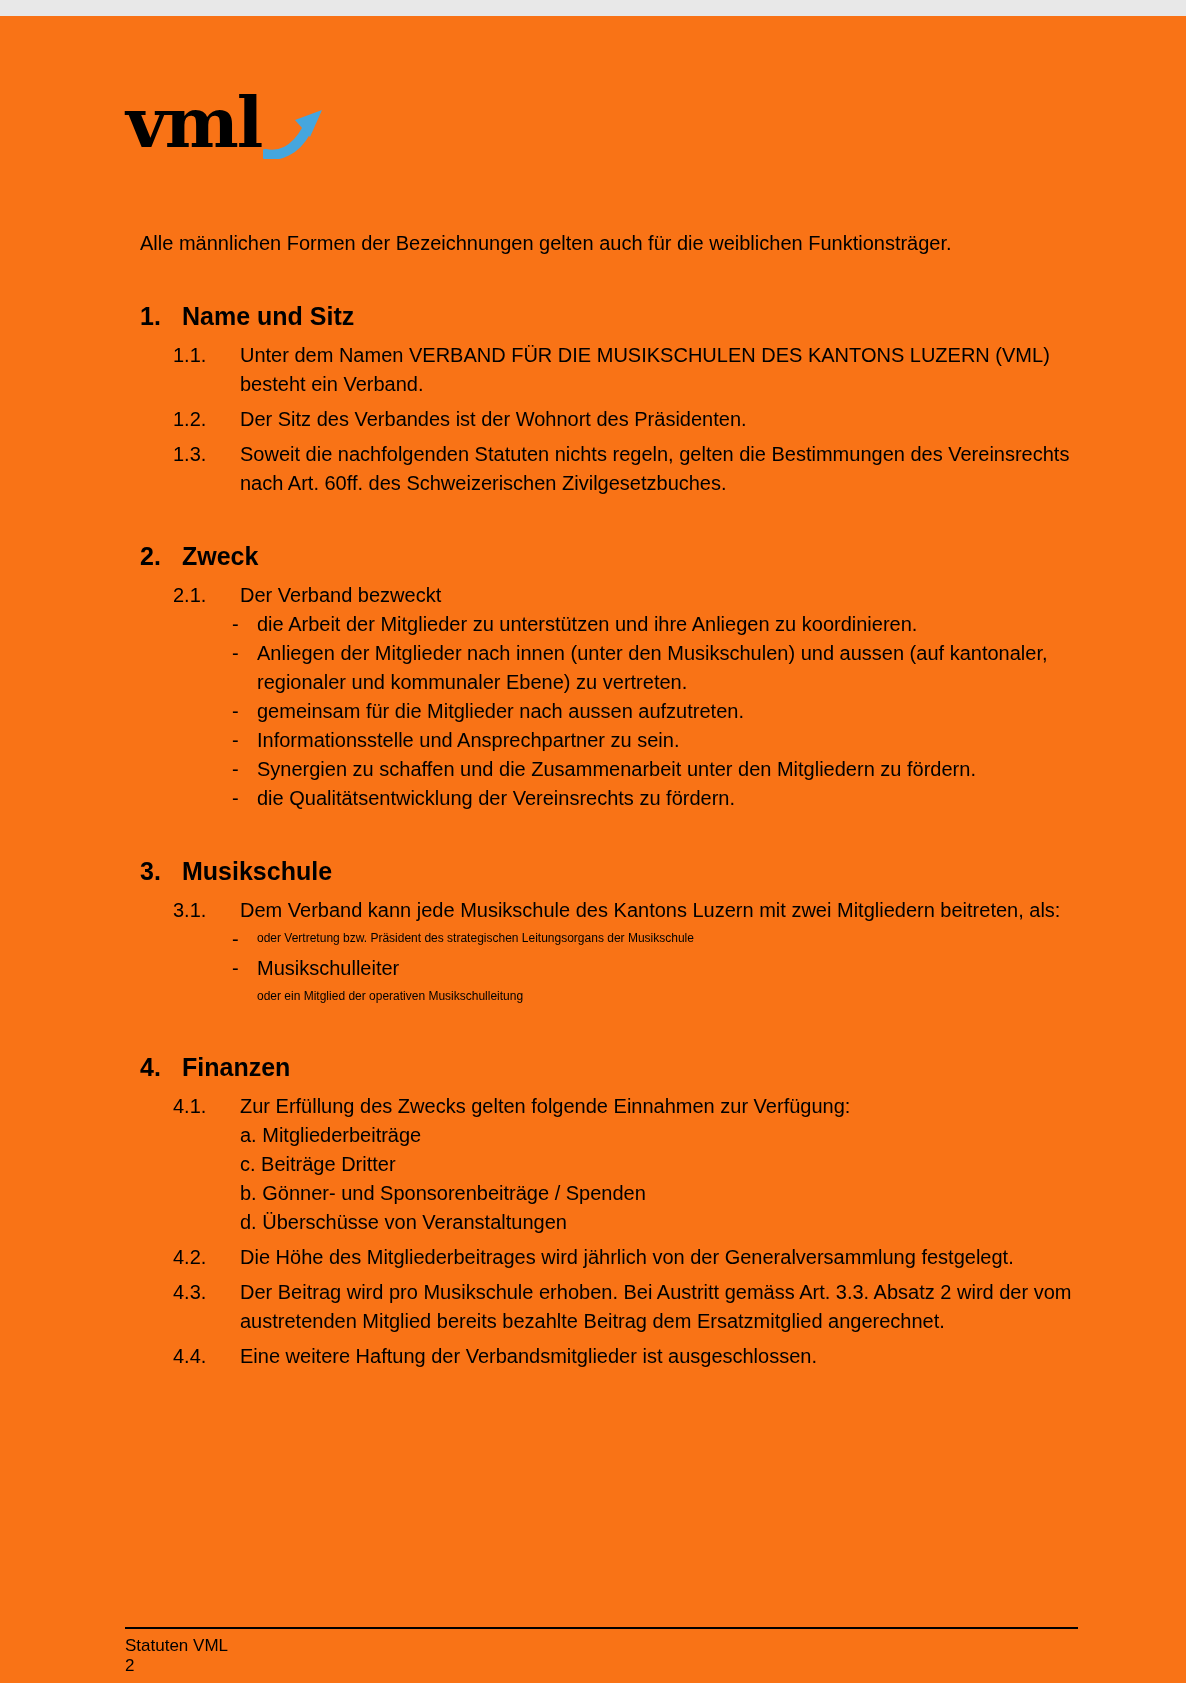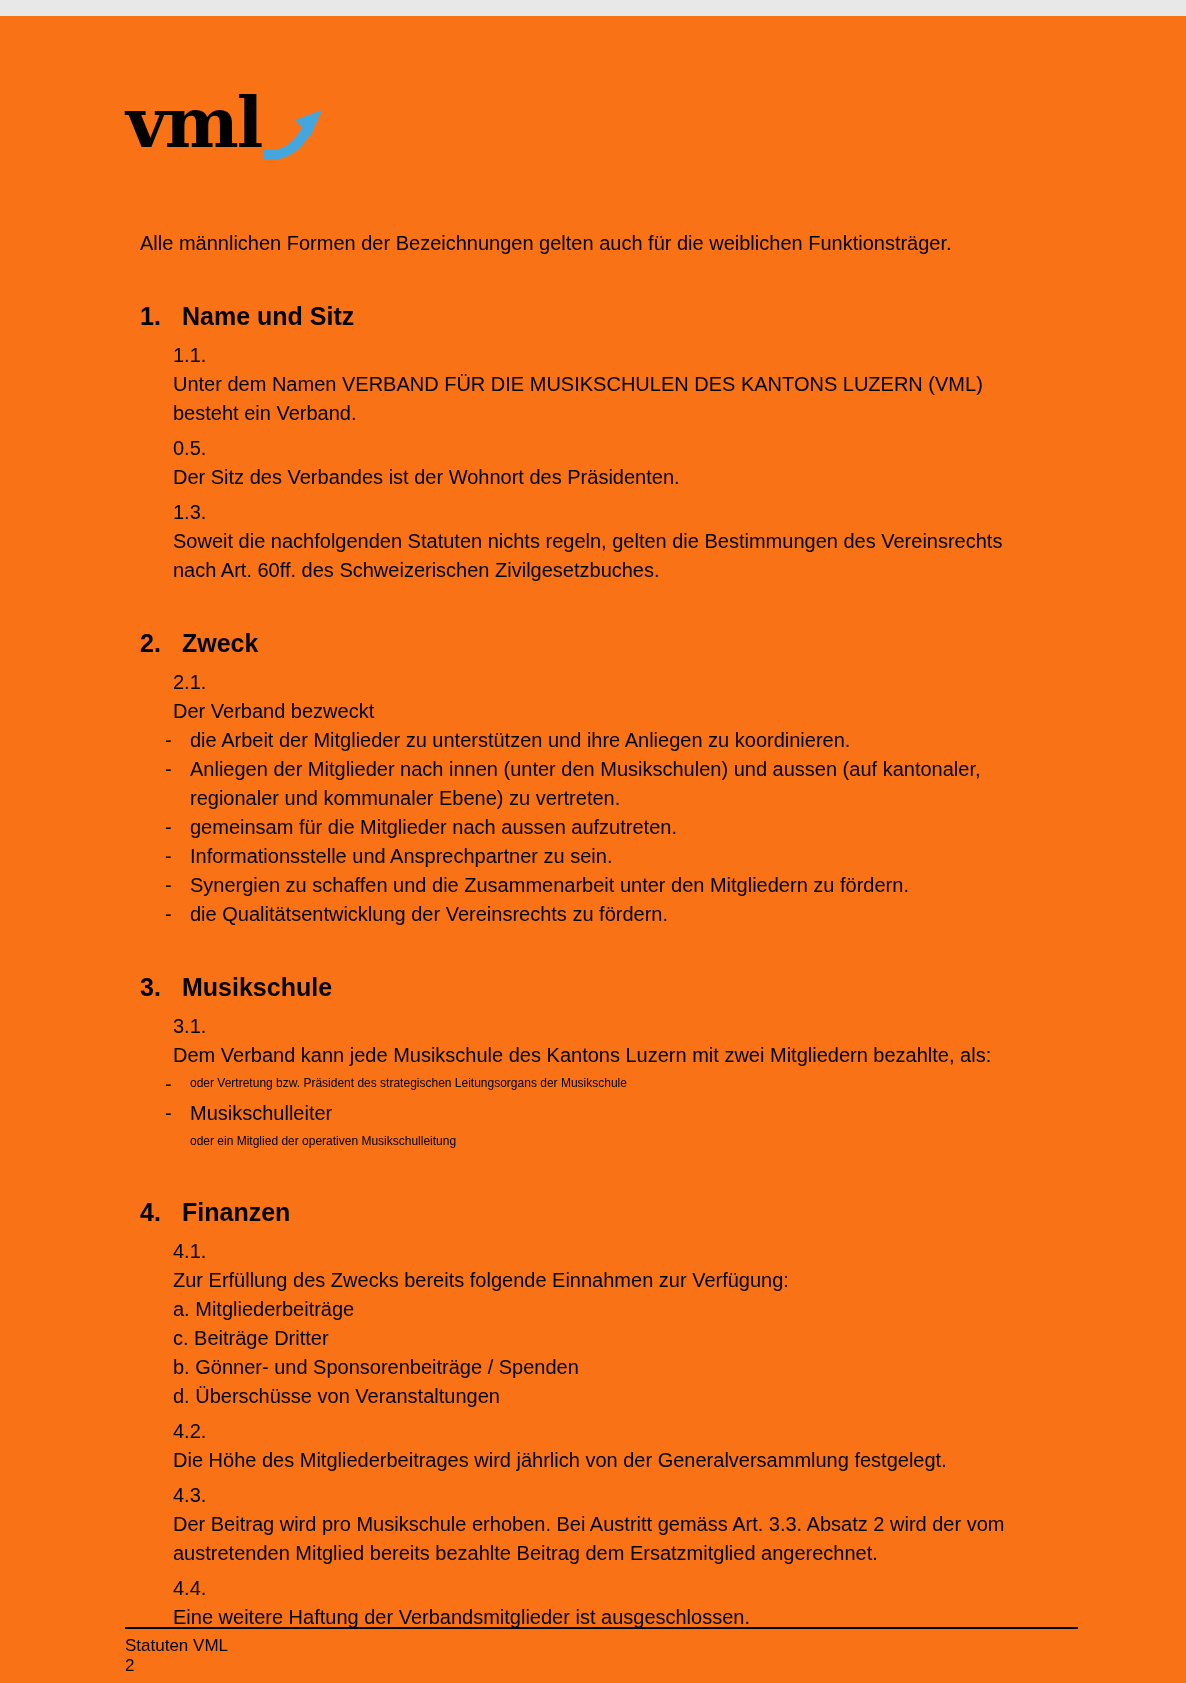--- a/index.html
+++ b/index.html
@@ -35,21 +35,21 @@
   
   .intro {
     margin: 76px 0 0 0;
     font-size: 20px;
     line-height: 29px;
   }
   .section { margin-top: 42px; }
   .sec-head { display: flex; font-weight: bold; font-size: 25px; line-height: 33px; margin-bottom: 8px;}
   .sec-num { width: 42px; flex-shrink: 0; }
   .sec-title { }
-  .item { display: flex; padding-left: 33px; margin-top: 6px; font-size: 20px; line-height: 29px; flex-direction: column; }
+  .item { display: flex; padding-left: 33px; margin-top: 6px; font-size: 20px; line-height: 29px; }
   .item-num { width: 67px; flex-shrink: 0; }
   .item-body { flex: 1; min-width: 0; max-width: 850px; }
   .bullet-row { display: flex; margin-left: -8px; }
   .bullet-dash { width: 25px; flex-shrink: 0; }
   .bullet-body { flex: 1; min-width: 0; }
   .bullet-note { font-size: 12px; line-height: 26px; }
   .sub-line { }
   
   .footer {
     position: absolute;
@@ -87,21 +87,21 @@
           <span class="sec-num">1.</span>
           <span class="sec-title">Name und Sitz</span>
         </div>
         <div class="item">
           <span class="item-num">1.1.</span>
           <div class="item-body">
             <div class="item-text">Unter dem Namen VERBAND FÜR DIE MUSIKSCHULEN DES KANTONS LUZERN (VML) besteht ein Verband.</div>
           </div>
         </div>
         <div class="item">
-          <span class="item-num">0.5.</span>
+          <span class="item-num">1.2.</span>
           <div class="item-body">
             <div class="item-text">Der Sitz des Verbandes ist der Wohnort des Präsidenten.</div>
           </div>
         </div>
         <div class="item">
           <span class="item-num">1.3.</span>
           <div class="item-body">
             <div class="item-text">Soweit die nachfolgenden Statuten nichts regeln, gelten die Bestimmungen des Vereinsrechts nach Art. 60ff. des Schweizerischen Zivilgesetzbuches.</div>
           </div>
         </div>
@@ -155,21 +155,21 @@
         </div>
       </div>
       <div class="section">
         <div class="sec-head">
           <span class="sec-num">3.</span>
           <span class="sec-title">Musikschule</span>
         </div>
         <div class="item">
           <span class="item-num">3.1.</span>
           <div class="item-body">
-            <div class="item-text">Dem Verband kann jede Musikschule des Kantons Luzern mit zwei Mitgliedern bezahlte, als:</div>
+            <div class="item-text">Dem Verband kann jede Musikschule des Kantons Luzern mit zwei Mitgliedern beitreten, als:</div>
             <div class="bullet-row">
               <span class="bullet-dash">-</span>
               <div class="bullet-body">
                 <div class="bullet-note">oder Vertretung bzw. Präsident des strategischen Leitungsorgans der Musikschule</div>
               </div>
             </div>
             <div class="bullet-row">
               <span class="bullet-dash">-</span>
               <div class="bullet-body">
                 <div class="bullet-text">Musikschulleiter</div>
@@ -180,21 +180,21 @@
         </div>
       </div>
       <div class="section">
         <div class="sec-head">
           <span class="sec-num">4.</span>
           <span class="sec-title">Finanzen</span>
         </div>
         <div class="item">
           <span class="item-num">4.1.</span>
           <div class="item-body">
-            <div class="item-text">Zur Erfüllung des Zwecks bereits folgende Einnahmen zur Verfügung:</div>
+            <div class="item-text">Zur Erfüllung des Zwecks gelten folgende Einnahmen zur Verfügung:</div>
             <div class="sub-line">a. Mitgliederbeiträge</div>
             <div class="sub-line">c. Beiträge Dritter</div>
             <div class="sub-line">b. Gönner- und Sponsorenbeiträge / Spenden</div>
             <div class="sub-line">d. Überschüsse von Veranstaltungen</div>
           </div>
         </div>
         <div class="item">
           <span class="item-num">4.2.</span>
           <div class="item-body">
             <div class="item-text">Die Höhe des Mitgliederbeitrages wird jährlich von der Generalversammlung festgelegt.</div>

